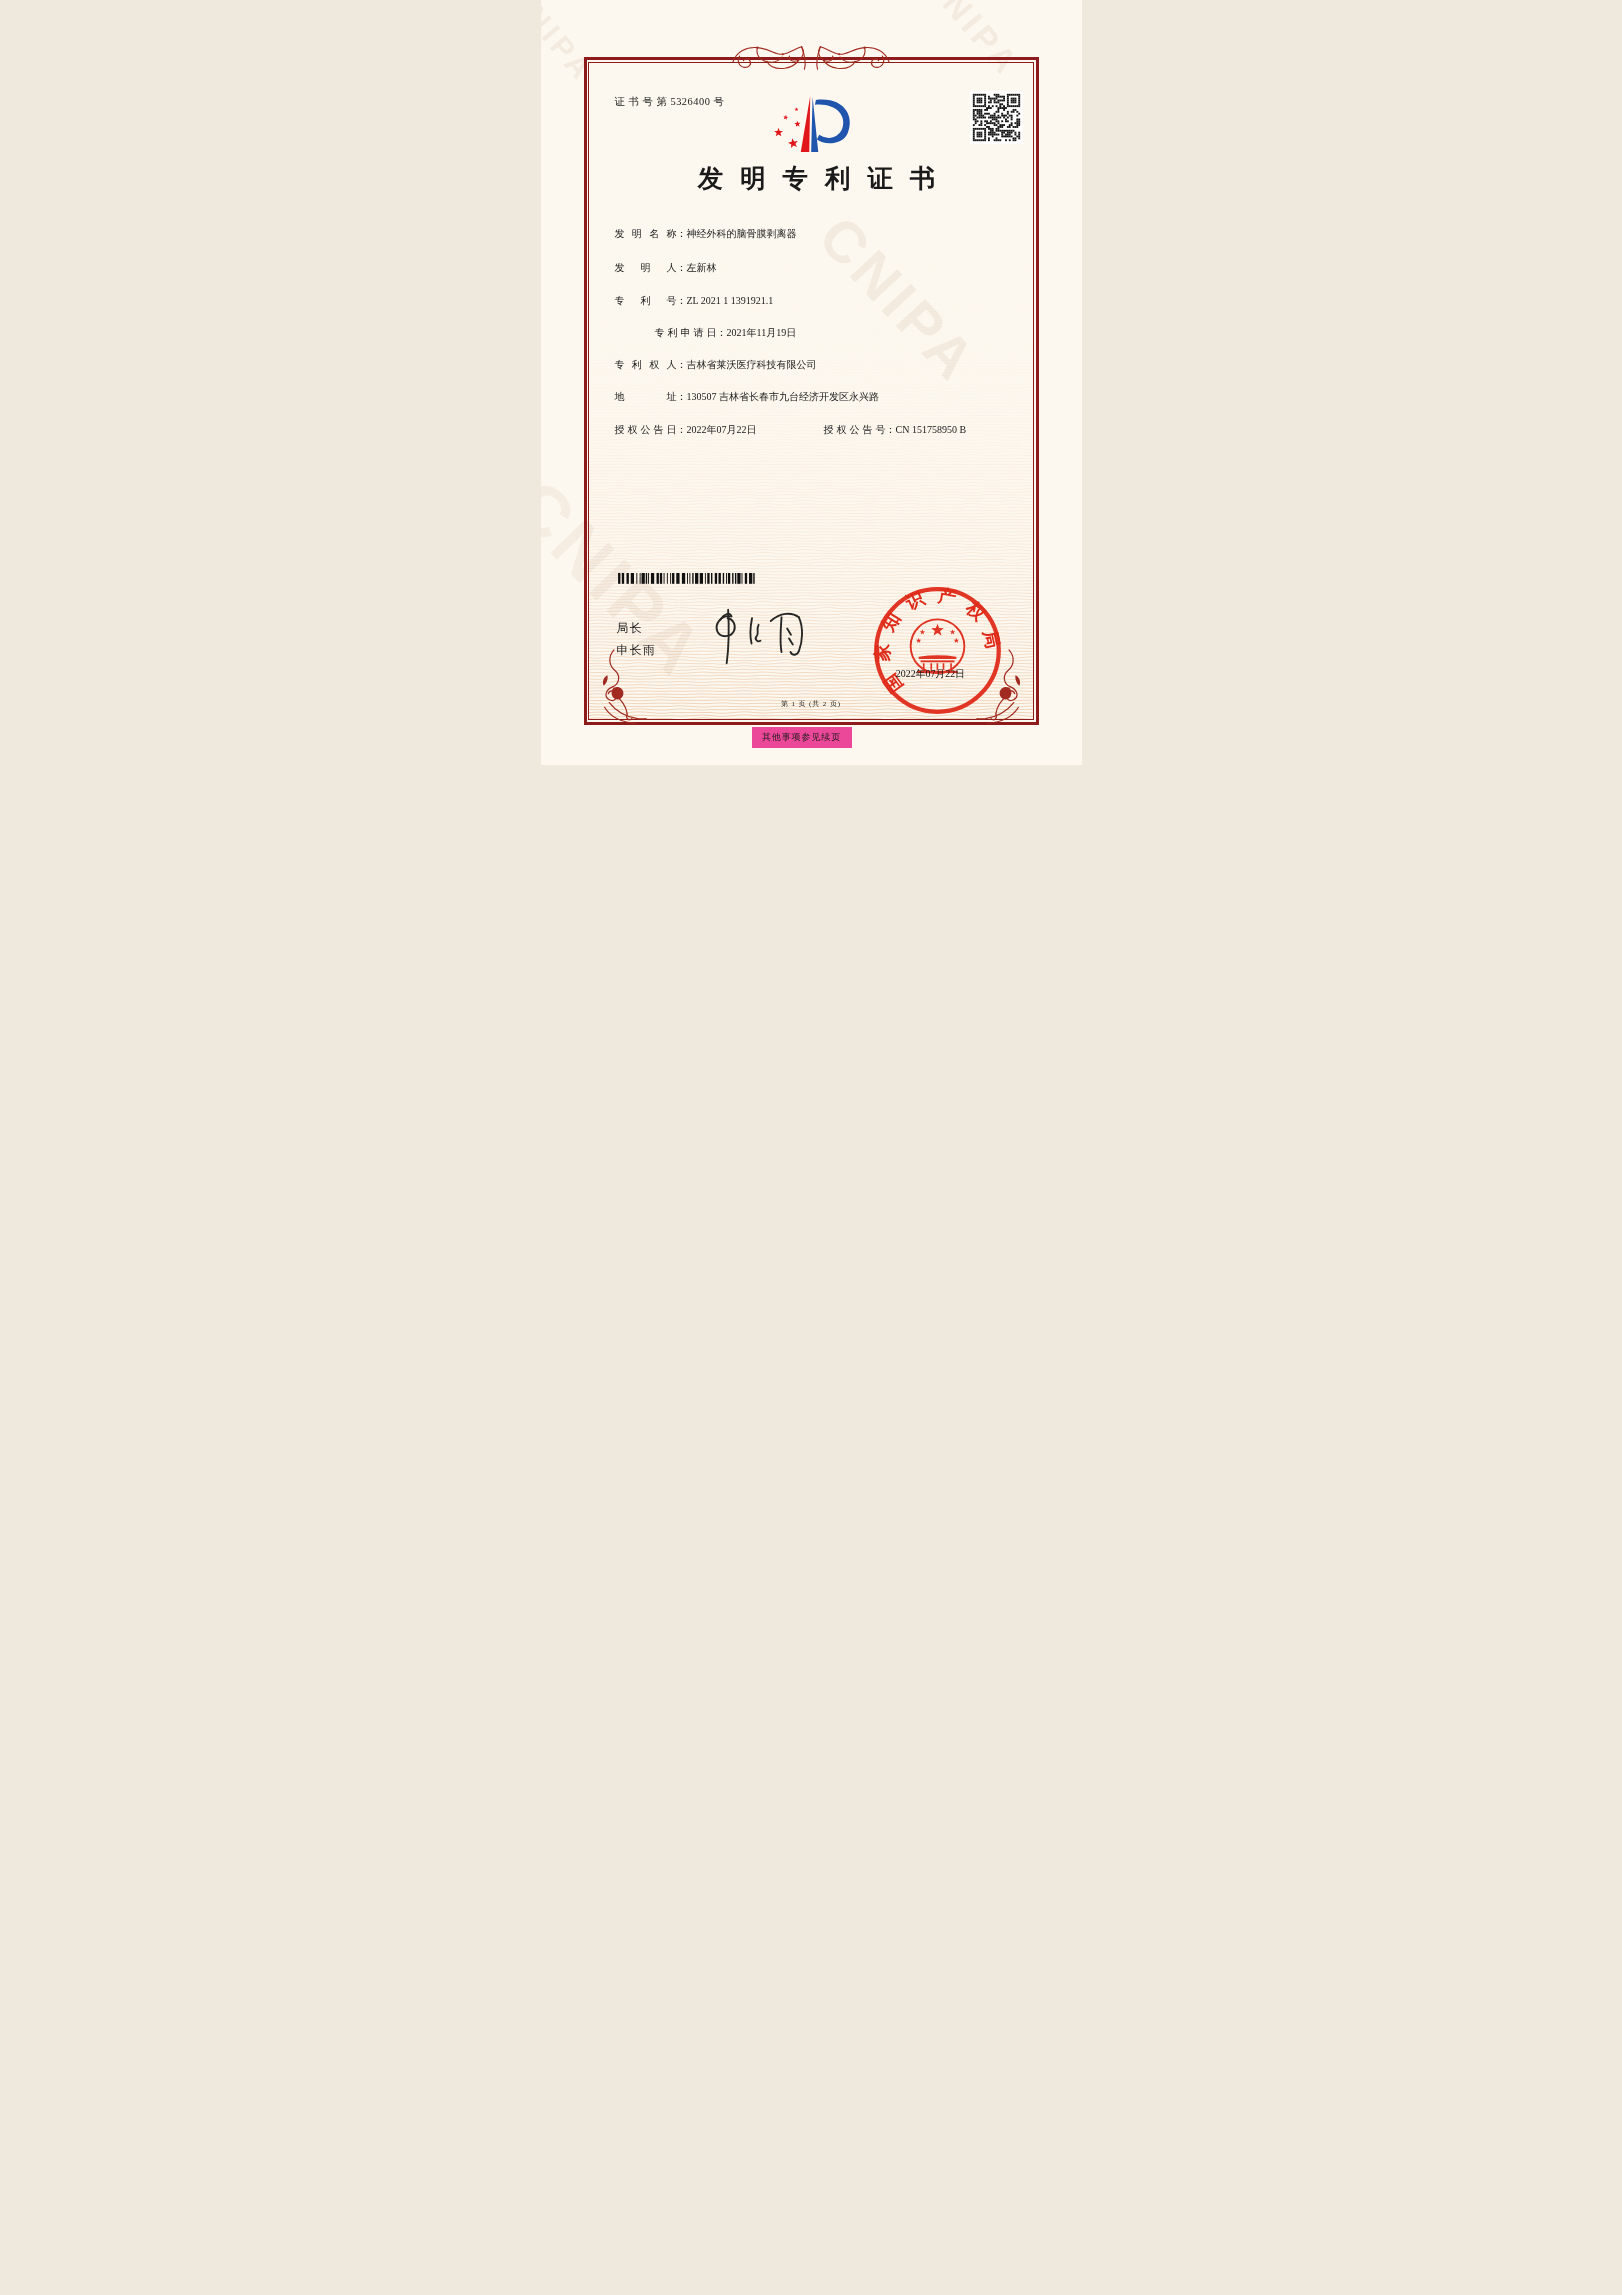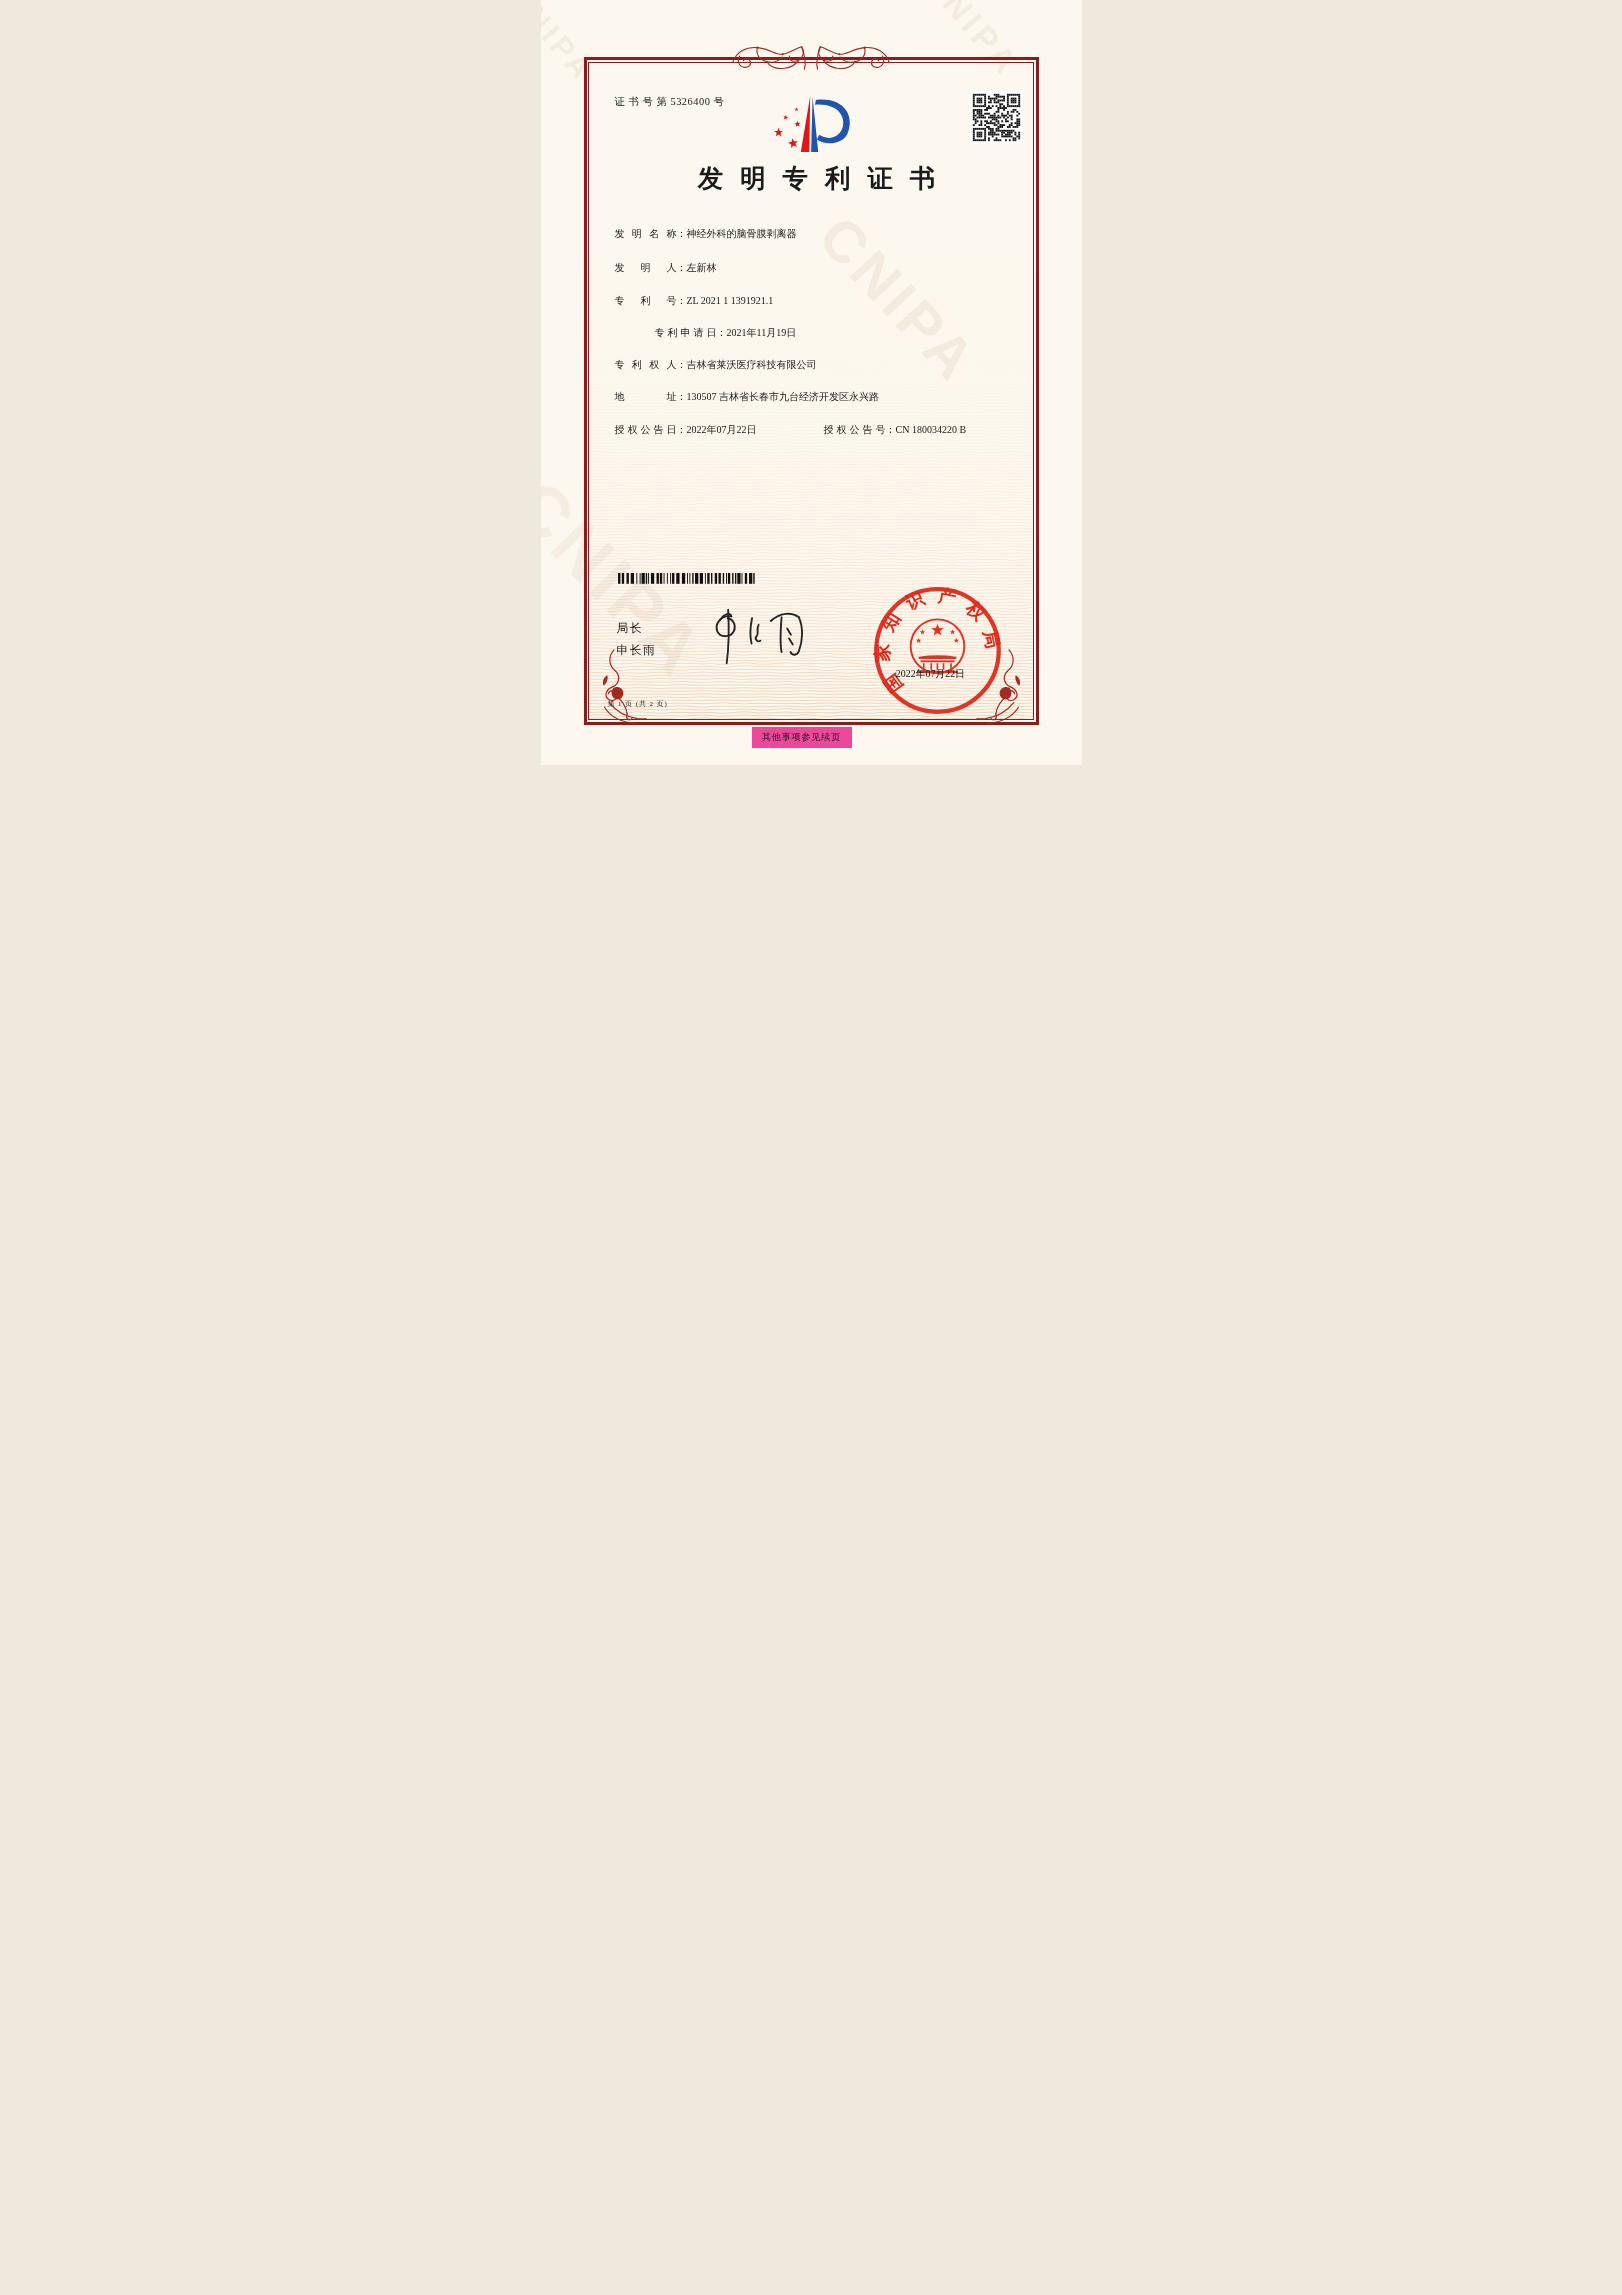--- a/index.html
+++ b/index.html
@@ -18,22 +18,22 @@
   .cert-no{left:74px;top:95px;font-size:10.4px;letter-spacing:0.5px;}
   .title{left:43px;top:162px;width:466px;text-align:center;font-size:25.4px;font-weight:700;
          letter-spacing:17px;text-indent:17px;}
   .row{font-size:10px;white-space:nowrap;}
   .flabel{display:inline-block;width:62px;text-align:justify;text-align-last:justify;
           vertical-align:top;}
   .body-text{left:63px;top:447px;width:417px;font-size:10px;line-height:17.4px;
              text-align:justify;}
   .body-text p{margin:0;text-indent:2em;}
   .sig-label{font-size:11.8px;letter-spacing:1.4px;}
-  .foot-page{left:43px;top:699px;width:455px;font-size:7px;
-             letter-spacing:0.9px;padding-left:24px;}
+  .foot-page{left:43px;top:699px;width:455px;text-align:center;font-size:7px;
+             letter-spacing:0.9px;}
   .note-box{left:211px;top:727px;width:100px;height:21px;background:#ec4899;
             display:flex;align-items:center;justify-content:center;font-size:9px;
             letter-spacing:0.9px;}
   svg{display:block;}
 </style>
 </head>
 <body>
 
 <div class="page">
 
@@ -598,21 +598,21 @@
   <div class="abs row" style="left:74px;top:358px;">
     <span class="flabel">专利权人</span>：<span>吉林省莱沃医疗科技有限公司</span>
   </div>
   <div class="abs row" style="left:74px;top:390px;">
     <span class="flabel">地址</span>：<span>130507 吉林省长春市九台经济开发区永兴路</span>
   </div>
   <div class="abs row" style="left:74px;top:423px;">
     <span class="flabel">授权公告日</span>：<span>2022年07月22日</span>
   </div>
   <div class="abs row" style="left:283px;top:423px;">
-    <span class="flabel">授权公告号</span>：<span>CN 180034220 B</span>
+    <span class="flabel">授权公告号</span>：<span>CN 151758950 B</span>
   </div>
 
 
   <svg id="barcode" class="abs" style="left:77px;top:573px;" width="140" height="10.8" viewBox="0 0 298 23">
       <rect x="0" y="0" width="5" height="23" fill="#111"></rect>
       <rect x="8" y="0" width="5" height="23" fill="#111"></rect>
       <rect x="18" y="0" width="5" height="23" fill="#111"></rect>
       <rect x="27" y="0" width="7" height="23" fill="#111"></rect>
       <rect x="39" y="0" width="2" height="23" fill="#111"></rect>
       <rect x="46" y="0" width="2" height="23" fill="#111"></rect>

